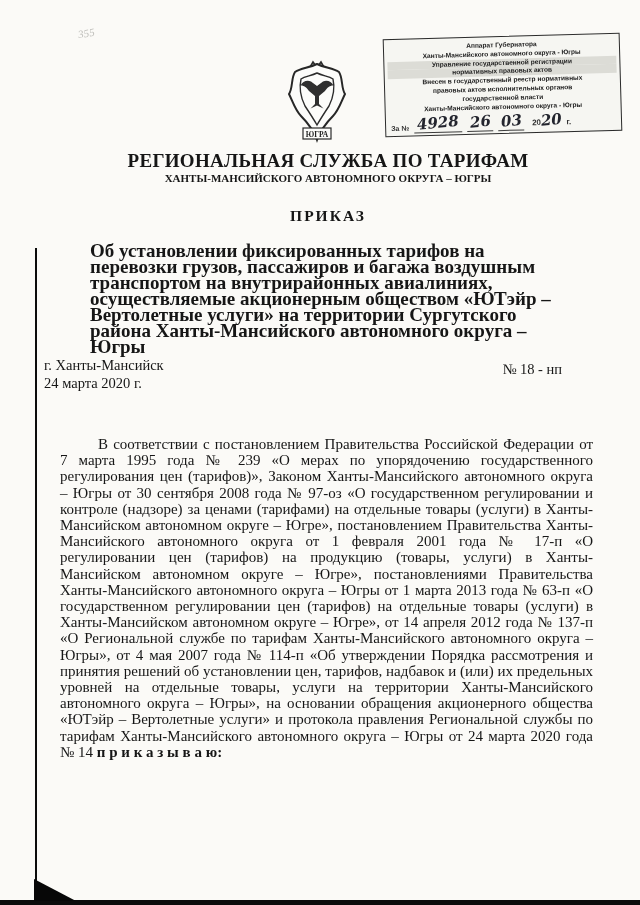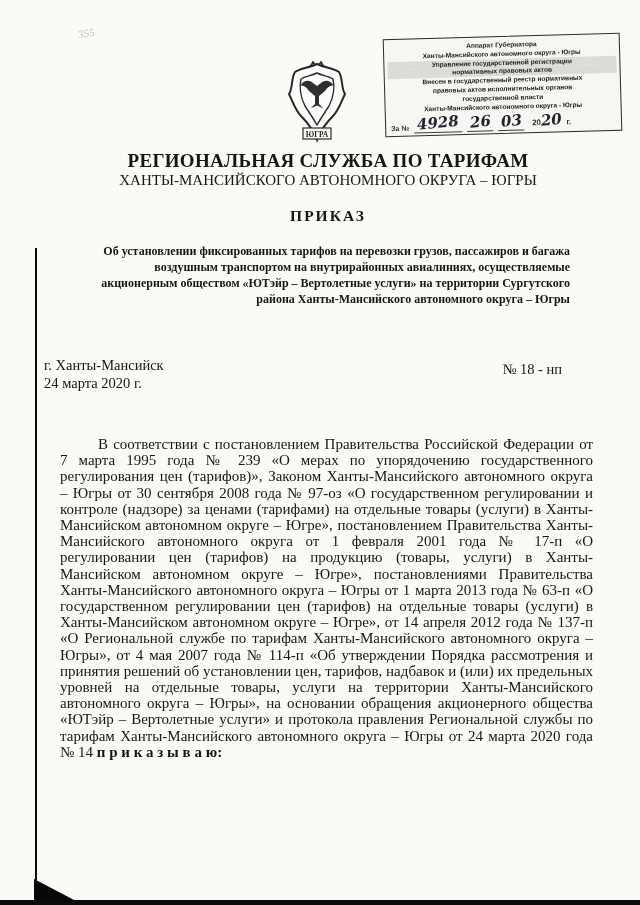--- a/index.html
+++ b/index.html
@@ -45,25 +45,25 @@
   }
   .yeargrp { margin-left: 8px; white-space: nowrap; padding-bottom: 1px; }
   .yeargrp .print { font-size: 8px; font-weight: bold; color: #333; }
 
   
   .emblem { position: absolute; left: 280px; top: 58px; width: 74px; height: 88px; }
 
   
   .titleband { position: absolute; left: 40px; right: 24px; text-align: center; }
   .title1 { top: 150px; font-size: 19px; font-weight: bold; letter-spacing: .3px; }
-  .title2 { top: 172px; font-size: 15px; font-weight: normal; }
+  .title2 { top: 172px; font-size: 11px; font-weight: bold; }
   .prikaz { top: 207px; font-size: 15.5px; font-weight: bold; letter-spacing: 2px; }
   .subject {
     position: absolute; left: 90px; right: 70px; top: 243px;
-    font-size: 12px; font-weight: bold; text-align: right; line-height: 16px;
+    font-size: 19px; font-weight: bold; text-align: left; line-height: 16px;
   }
 
   
   .meta-city   { position: absolute; left: 44px; top: 357px; font-size: 14.5px; line-height: 17.5px; }
   .meta-number { position: absolute; right: 78px; top: 361px; font-size: 14.5px; }
 
   
   .body-text {
     position: absolute; left: 60px; top: 421px; width: 533px;
     font-size: 15px; line-height: 16.2px; text-align: justify; text-indent: 38px;

